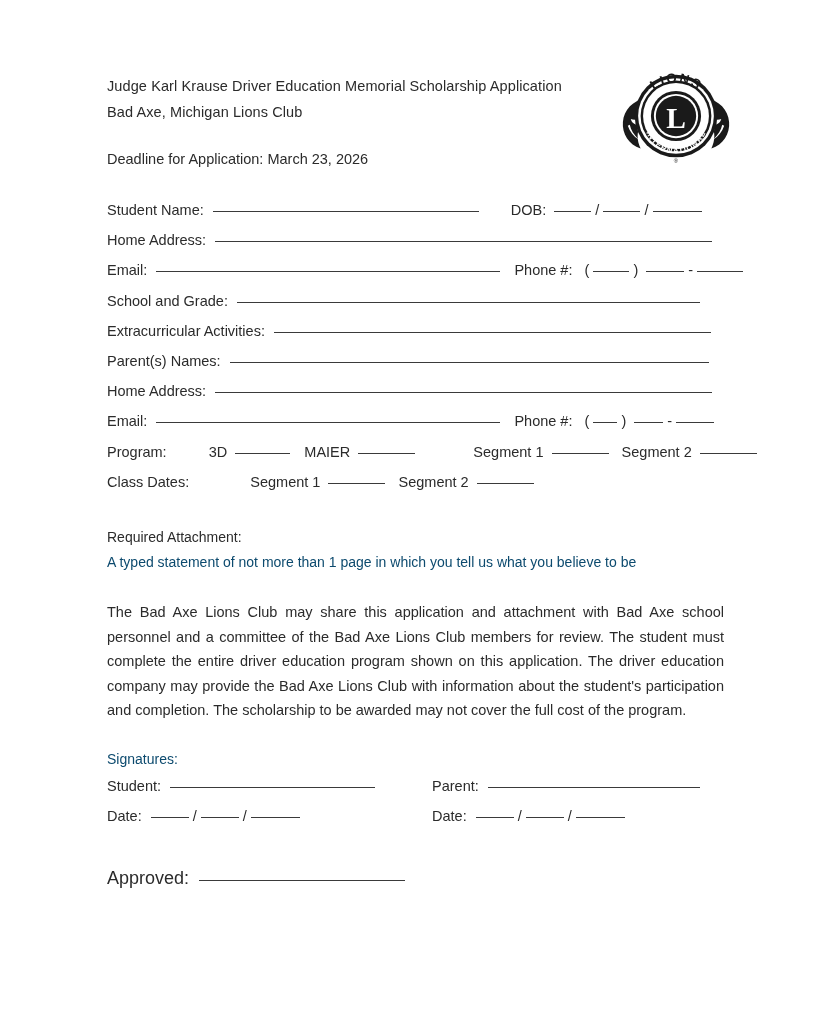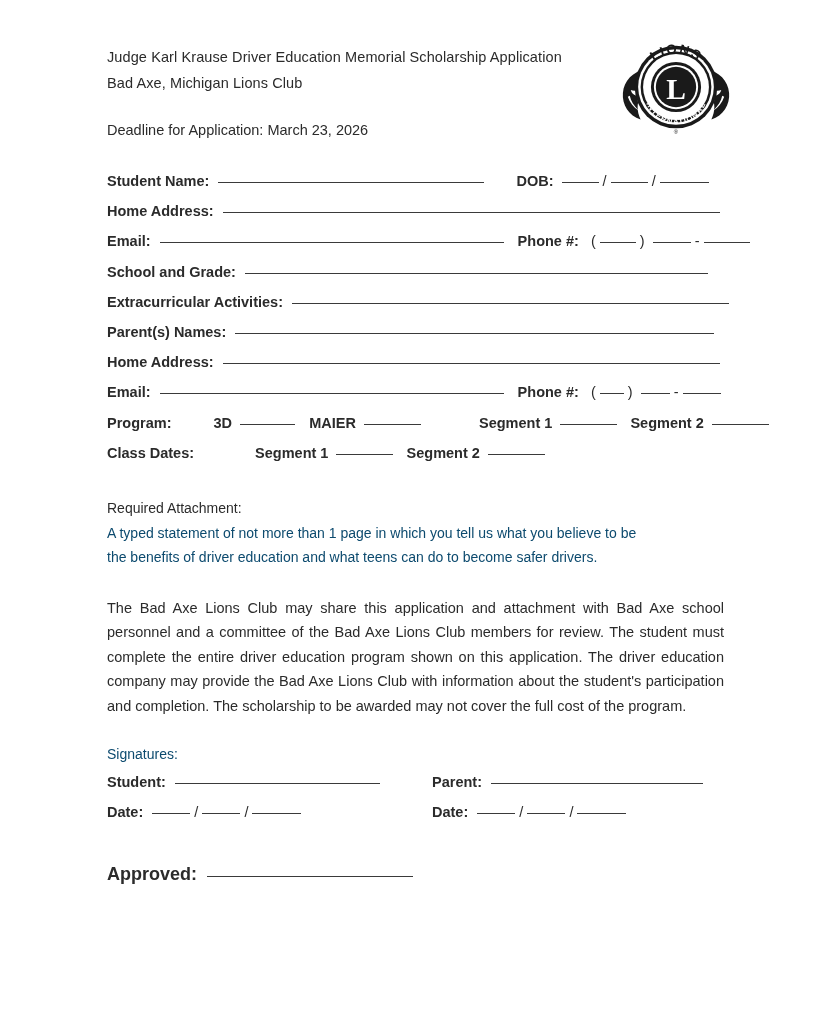--- a/index.html
+++ b/index.html
@@ -27,20 +27,21 @@
     position: absolute;
     left: 107px;
     top: 44px;
     width: 620px;
   }
 
   
   .header-block {
     position: relative;
     min-height: 100px;
+    margin-top: 29px;
   }
   .title-line {
     font-size: 14.5px;
     line-height: 26px;
     letter-spacing: 0.1px;
     color: #2b2b2b;
     white-space: nowrap;
   }
   .deadline-line {
     font-size: 14.5px;
@@ -61,21 +62,21 @@
   .logo-wrap svg { display: block; }
 
   
   .form-section { margin-top: 22px; }
   .row {
     font-size: 14.5px;
     line-height: 30.2px;
     white-space: nowrap;
     color: #2b2b2b;
   }
-  .lbl { color: #2b2b2b; font-weight: bold; }
+  .lbl { color: #2b2b2b; }
   .rule {
     display: inline-block;
     border-bottom: 1.1px solid #3a3a3a;
     vertical-align: 3px;
     height: 0;
   }
   .sp { display: inline-block; }
 
   
   .para-block { margin-top: 28px; }
@@ -278,21 +279,20 @@
         <span class="rule" style="width:57px;margin-left:4px"></span>
         <span class="sp" style="width:5px"></span>
         <span class="lbl">Segment 2</span>
         <span class="rule" style="width:57px;margin-left:4px"></span>
       </div>
     </div>
 
     <div class="para-block">
       <div class="p-head">Required Attachment:</div>
       <div class="p-body">A typed statement of not more than 1 page in which you tell us what you believe to be</div>
-      <div class="p-body">the benefits of driver education and what teens can do to become safer drivers.</div>
     </div>
 
     <div class="gap-lg"></div>
     <div class="p-just">The Bad Axe Lions Club may share this application and attachment with Bad Axe school personnel and a committee of the Bad Axe Lions Club members for review. The student must complete the entire driver education program shown on this application. The driver education company may provide the Bad Axe Lions Club with information about the student's participation and completion. The scholarship to be awarded may not cover the full cost of the program.</div>
 
     <div class="gap-md"></div>
 
     <div class="sig-block">
       <div class="p-body">Signatures:</div>
 

